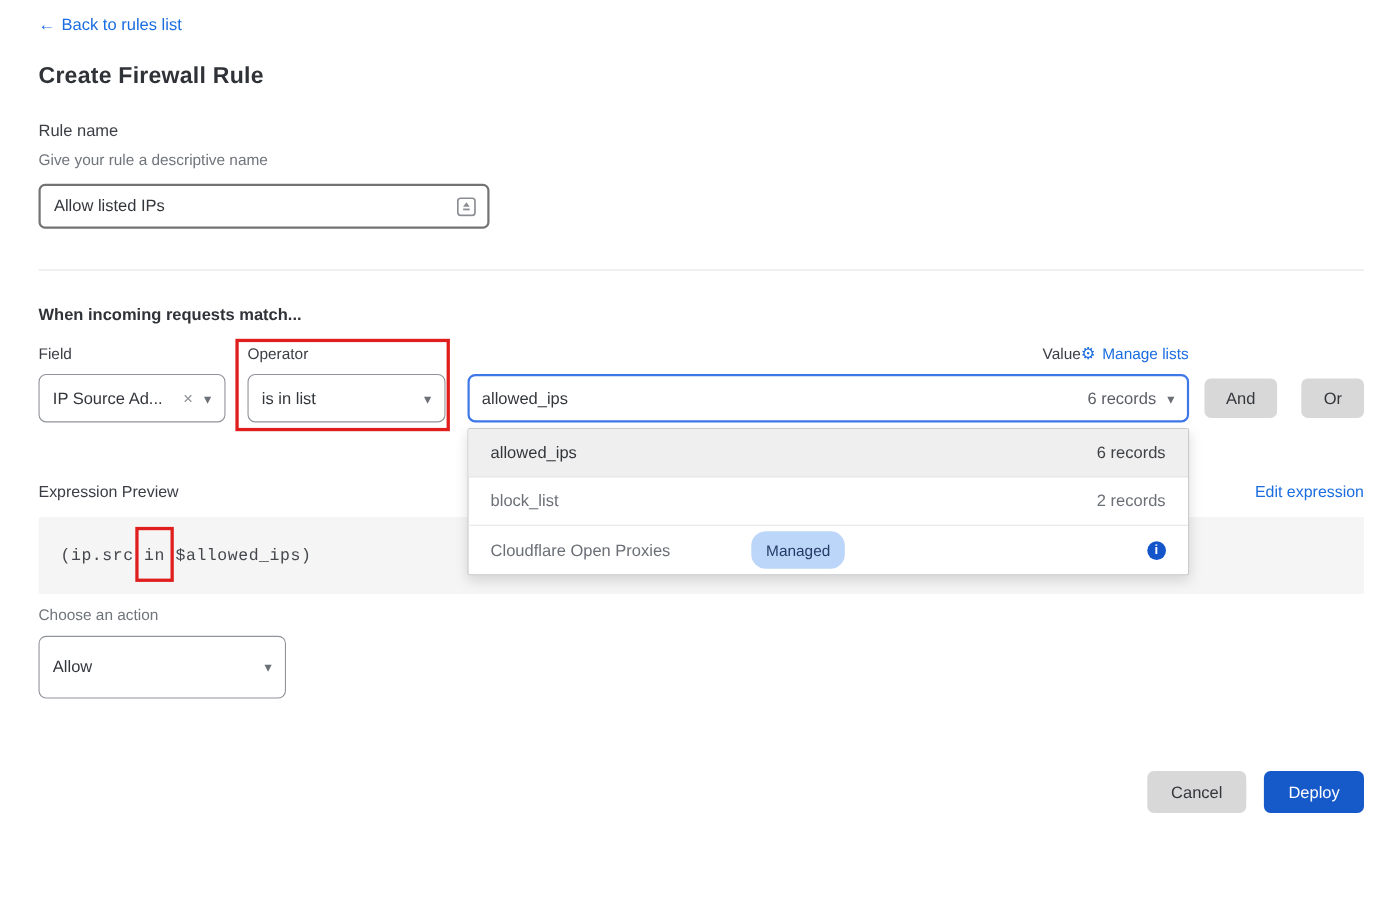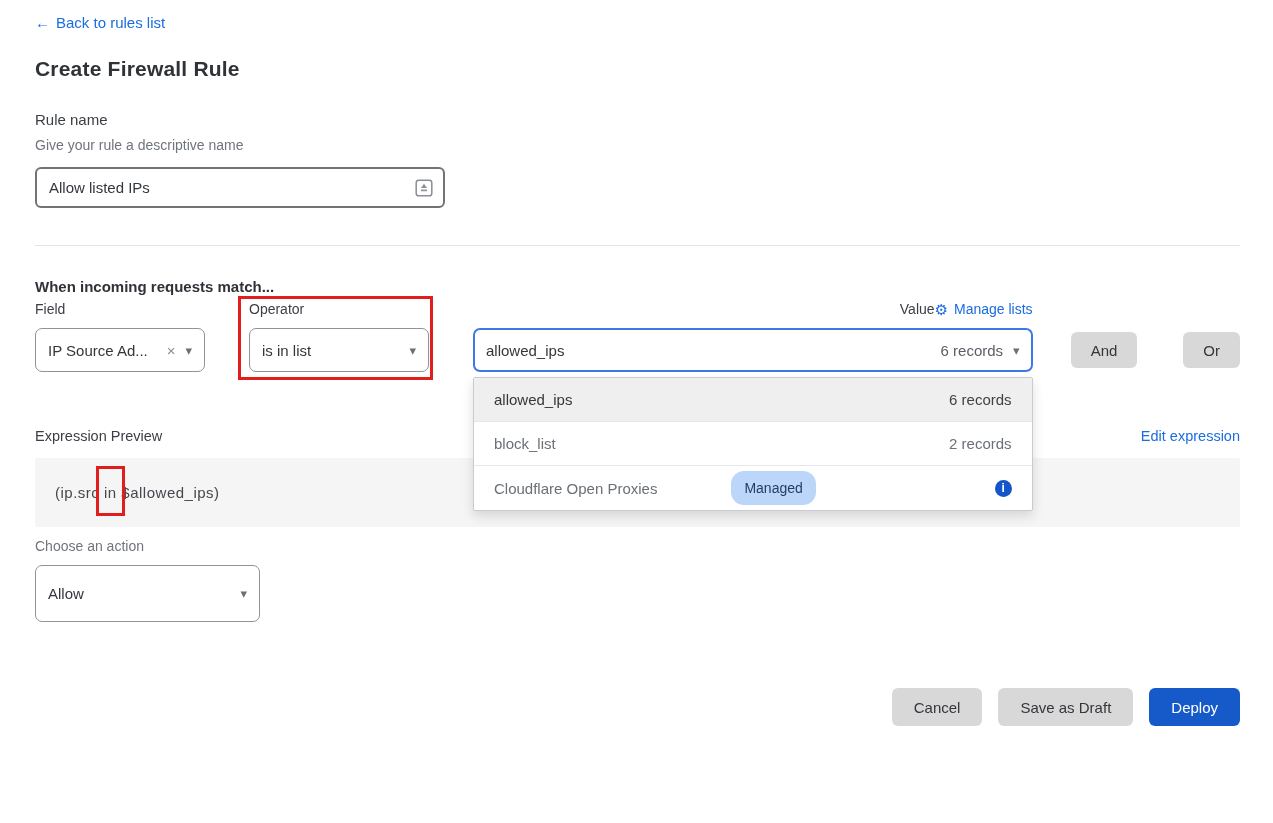--- a/index.html
+++ b/index.html
@@ -20,21 +20,21 @@
   .helper-text { font-size:14px; color:#70757c; margin-top:9px; }
   .text-input {
     margin-top:14px; width:410px; height:41px; border:2px solid #737373; border-radius:6px;
     display:flex; align-items:center; justify-content:space-between; padding:0 10px 0 12px;
     font-size:15px; color:#33363b; background:#fff;
   }
   .divider { border:none; border-top:1px solid #e4e4e6; margin:37px 0 0 0; }
 
   
   .section-heading { font-size:15px; font-weight:700; color:#2f3237; margin-top:32px; }
-  .cond-row { display:flex; margin-top:6px;gap:24px; }
+  .cond-row { display:flex; margin-top:18px; }
   .cond-col { display:flex; flex-direction:column; }
   .cond-label { font-size:14px; color:#3b3e44; margin-bottom:11px; }
   .select {
     height:44px; border:1px solid #90939a; border-radius:7px; background:#fff;
     display:flex; align-items:center; justify-content:space-between;
     padding:0 12px; font-size:15px; color:#33363b; cursor:pointer;
   }
   .chev { color:#6b6f76; font-size:13px; margin-left:10px; }
   .clear-x { color:#8a8d93; font-size:15px; margin-left:8px; }
   .col-field { width:170px; margin-right:20px; }
@@ -71,21 +71,21 @@
            font-size:14px; margin-left:74px; }
   .info-icon { margin-left:auto; width:17px; height:17px; border-radius:50%; background:#1455c9;
                color:#fff; font-size:12px; font-weight:700; display:flex; align-items:center;
                justify-content:center; cursor:pointer; }
 
   
   .expr-head { display:flex; align-items:center; justify-content:space-between; margin-top:56px; }
   .expr-label { font-size:14.5px; color:#3b3e44; }
   .edit-link { color:#1b6de0; font-size:14.5px; cursor:pointer; }
   .expr-box { margin-top:14px; background:#f5f5f6; padding:26px 20px; border-radius:2px; }
-  .expr-code { font-family:Liberation Sans, sans-serif; font-size:15px;
+  .expr-code { font-family:Liberation Mono, monospace; font-size:15px;
                color:#44474c; letter-spacing:.5px; }
   .op-token { position:relative; }
   .op-token::after { content:""; position:absolute; left:-8px; right:-8px; top:-18px; bottom:-15px;
                      border:3px solid #e01e1e; pointer-events:none; }
 
   
   .then-heading { font-size:15px; font-weight:700; color:#2f3237; margin-top:32px; }
   .action-select { width:225px; height:57px; margin-top:11px; }
 
   
@@ -192,17 +192,16 @@
   </div>
 
   <div class="helper-text" style="margin-top:11px;">Choose an action</div>
   <div class="select action-select">
     <span>Allow</span>
     <span class="chev">▾</span>
   </div>
 
   <div class="footer">
     <button class="btn">Cancel</button>
-    <button class="btn">Save as Draft</button>
     <button class="btn deploy-btn">Deploy</button>
   </div>
 
 </div>
 
 </body></html>

